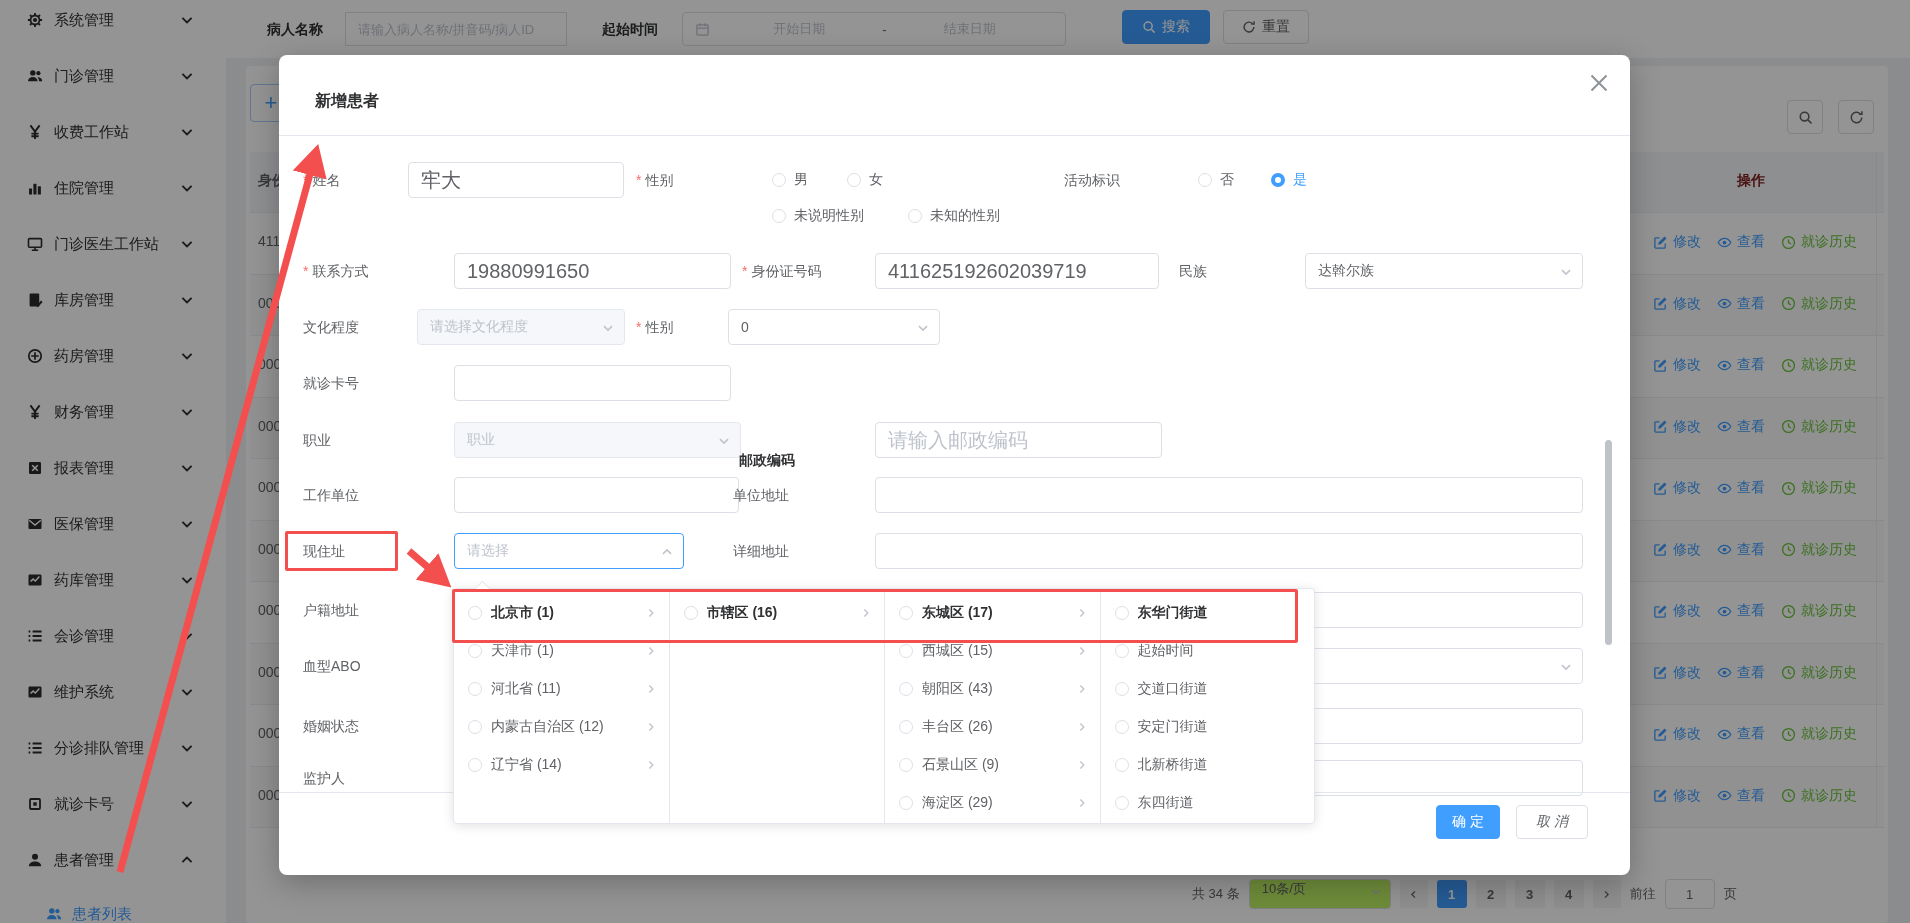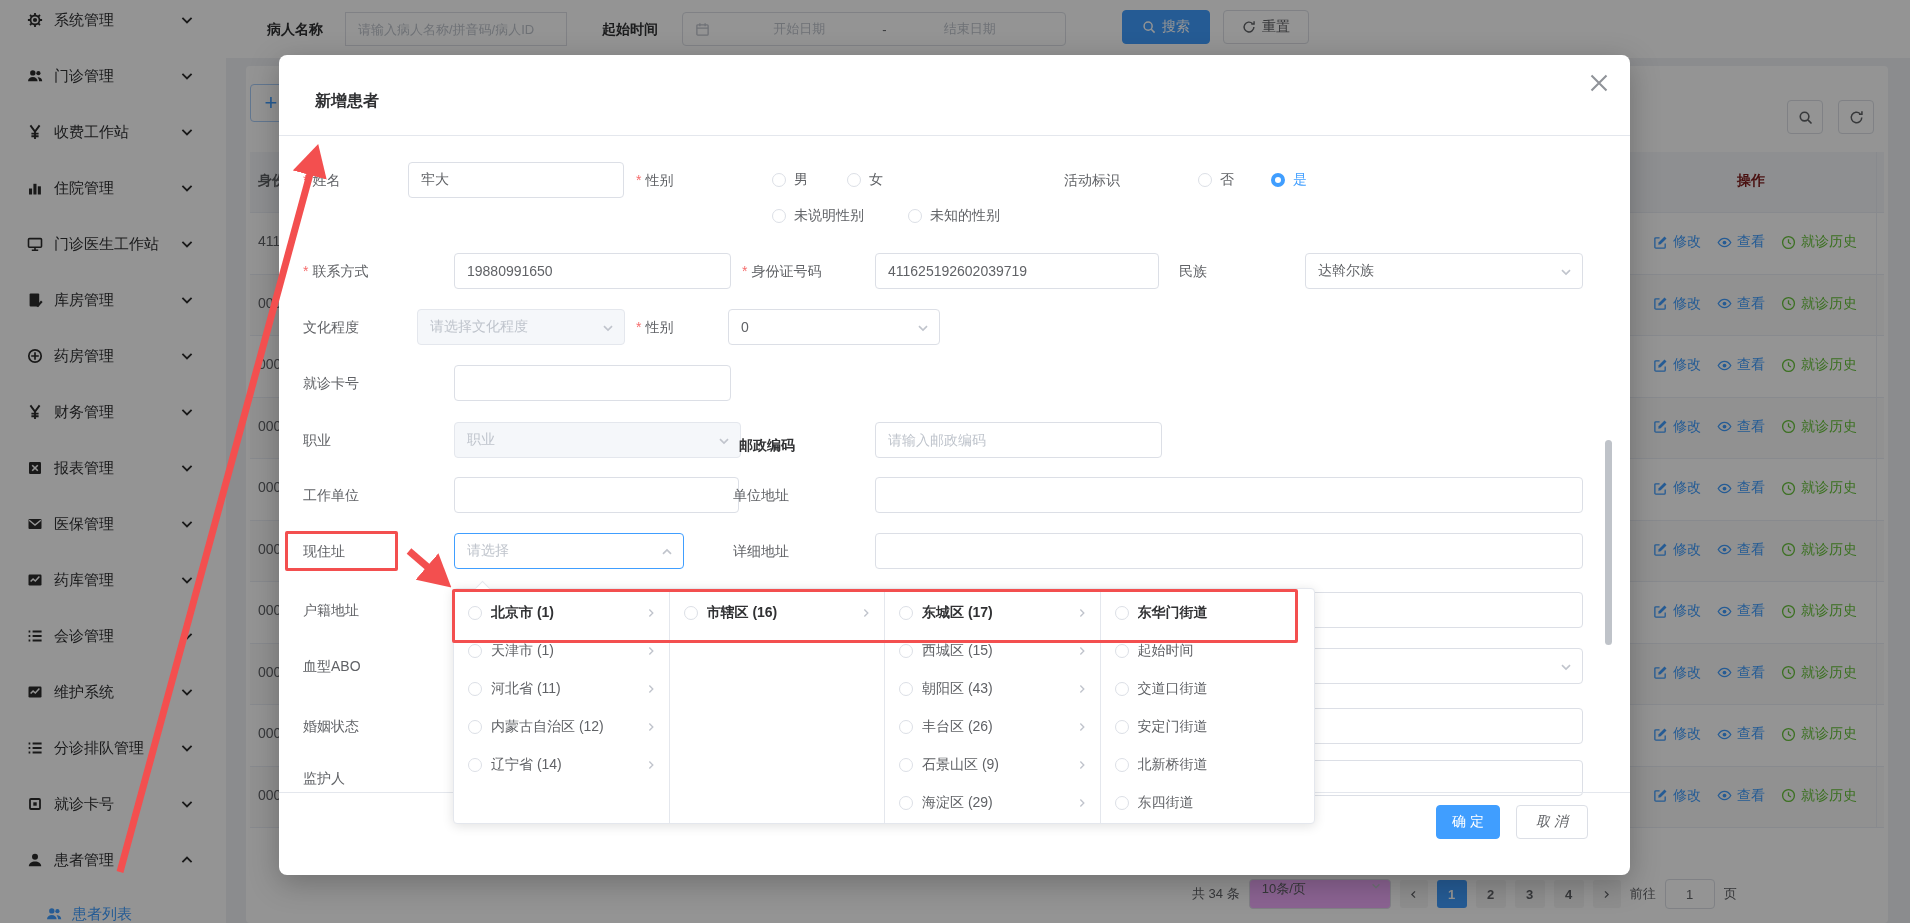--- a/index.html
+++ b/index.html
@@ -44,40 +44,40 @@
   .trow.stripe{background:#fafafa;}
   .trow .rid{position:absolute;left:8px;top:20px;font-size:14px;color:#606266;white-space:nowrap;}
   .acts{position:absolute;left:1403px;top:20px;display:flex;gap:16px;white-space:nowrap;}
   .act{display:inline-flex;align-items:center;gap:5px;font-size:14px;cursor:pointer;}
   .act .icon{width:15px;height:15px;}
   .act.blue{color:#409EFF;}
   .act.green{color:#67C23A;}
   .vline{position:absolute;left:1630px;top:86px;width:1px;height:676px;background:#ebeef5;}
   
   .pag{position:absolute;left:946px;top:812px;height:32px;display:flex;align-items:center;gap:9px;font-size:13px;color:#606266;}
-  .pg-size{width:142px;height:30px;border:1px solid #dcdfe6;border-radius:4px;background:#f0abfc;display:flex;align-items:flex-start;
-           padding:0 8px 2px 12px;color:#606266;cursor:pointer;}
+  .pg-size{width:142px;height:30px;border:1px solid #dcdfe6;border-radius:4px;background:#bef264;display:flex;align-items:flex-end;
+           padding:0 8px 10px 12px;color:#606266;cursor:pointer;}
   .pg-size .icon{margin-left:auto;width:12px;height:12px;color:#c0c4cc;}
   .pg-arrow{width:28px;height:28px;border-radius:3px;background:#f4f4f5;color:#606266;display:flex;align-items:center;justify-content:center;cursor:pointer;}
   .pg-arrow .icon{width:11px;height:11px;}
   .pg-num{min-width:30px;height:28px;padding:0 4px;border-radius:3px;background:#f4f4f5;color:#606266;font-weight:bold;
           display:flex;align-items:center;justify-content:center;cursor:pointer;}
   .pg-num.active{background:#409EFF;color:#fff;}
   .pg-goto-input{width:50px;height:30px;border:1px solid #dcdfe6;border-radius:4px;text-align:center;font-size:13px;color:#606266;outline:none;}
   
   .overlay{position:absolute;left:0;top:0;width:1910px;height:923px;background:rgba(0,0,0,0.42);z-index:40;}
   .modal{position:absolute;left:279px;top:55px;width:1351px;height:820px;background:#fff;border-radius:8px;
          box-shadow:0 8px 30px rgba(0,0,0,.25);z-index:50;}
   .m-title{position:absolute;left:36px;top:36px;font-size:16px;font-weight:bold;color:#303133;}
   .m-close{position:absolute;left:1308px;top:16px;width:24px;height:24px;color:#909399;cursor:pointer;}
   .m-div{position:absolute;left:0;width:100%;height:1px;background:#e4e7ed;}
   .lbl{position:absolute;height:20px;line-height:20px;font-size:14px;color:#606266;white-space:nowrap;}
   .star{color:#F56C6C;margin-right:4px;}
   .f-ipt{position:absolute;height:36px;border:1px solid #dcdfe6;border-radius:4px;background:#fff;padding:0 12px;
-         font-size:14px;color:#606266;outline:none;font-family:"Liberation Sans","DejaVu Sans",sans-serif;}
+         font-size:20px;color:#606266;outline:none;font-family:"Liberation Sans","DejaVu Sans",sans-serif;}
   .f-ipt::placeholder{color:#bfc4cc;}
   .sel{position:absolute;height:36px;border:1px solid #dcdfe6;border-radius:4px;background:#fff;display:flex;align-items:center;
        padding:0 28px 0 12px;font-size:14px;color:#606266;cursor:pointer;}
   .sel .chev{position:absolute;right:9px;top:11px;width:14px;height:14px;color:#c0c4cc;}
   .sel.gray{background:#f5f7fa;border-color:#e4e7ed;}
   .sel .ph{color:#bfc4cc;}
   .sel.cascader{border-color:#409EFF;}
   .radio{position:absolute;display:flex;align-items:center;gap:8px;height:20px;font-size:14px;color:#606266;cursor:pointer;}
   .rdot{width:14px;height:14px;border:1px solid #dcdfe6;border-radius:50%;background:#fff;flex:none;}
   .radio.checked .rdot{border:4px solid #409EFF;}
@@ -850,21 +850,21 @@
 
     <div class="lbl" style="left:24px;top:375px;">职业</div>
     <div class="sel gray" style="left:175px;top:367px;width:287px;">
       <span class="ph">职业</span>
       <span class="chev icon">
           <svg viewBox="0 0 16 16" fill="none" stroke="currentColor" stroke-width="1.8">
             <path d="M3.4 5.8L8 10.4l4.6-4.6"></path>
           </svg>
         </span>
       </div>
-    <div class="lbl" style="left:460px;top:380px;font-weight:bold;color:#303133;">邮政编码</div>
+    <div class="lbl" style="left:460px;top:395px;font-weight:bold;color:#303133;">邮政编码</div>
     <input class="f-ipt" style="left: 596px; top: 367px; width: 287px;" placeholder="请输入邮政编码">
 
     <div class="lbl" style="left:24px;top:430px;">工作单位</div>
     <input class="f-ipt" style="left: 175px; top: 422px; width: 285px;">
     <div class="lbl" style="left:454px;top:430px;">单位地址</div>
     <input class="f-ipt" style="left: 596px; top: 422px; width: 708px;">
 
     <div class="lbl" style="left:24px;top:486px;">现住址</div>
     <div class="sel cascader" style="left:175px;top:478px;width:230px;">
       <span class="ph">请选择</span>

